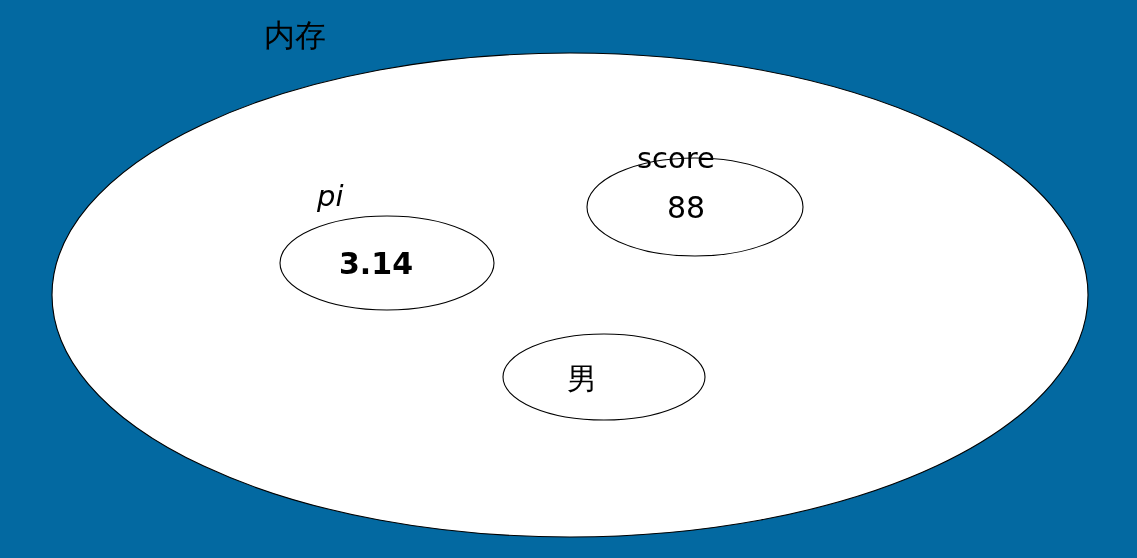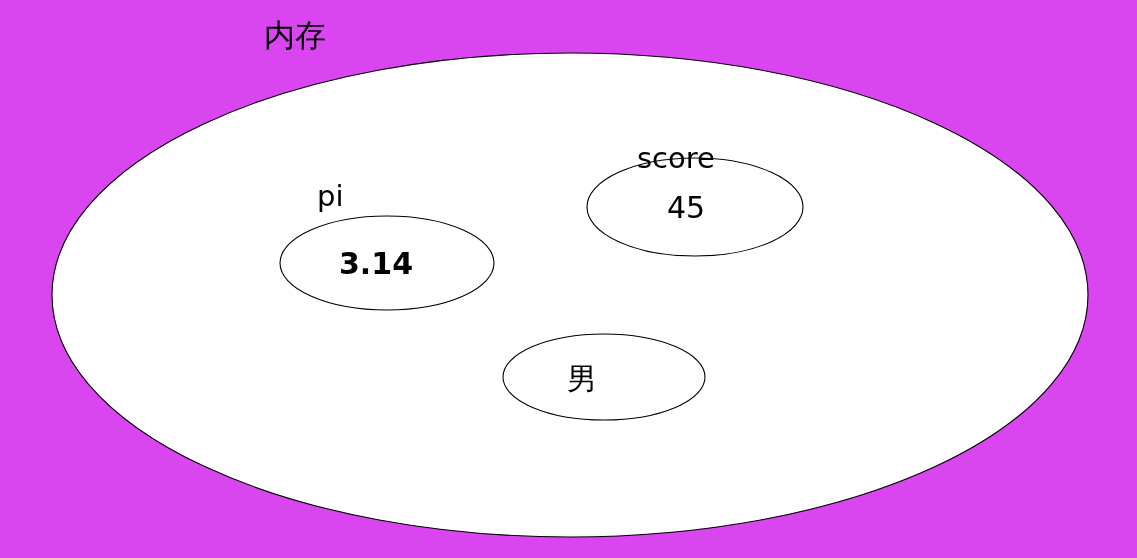--- a/index.html
+++ b/index.html
@@ -8,21 +8,21 @@
     padding: 0;
     background: #ffffff;
   }
   body {
     font-family: "DejaVu Sans", "Liberation Sans", sans-serif;
   }
   #canvas {
     position: relative;
     width: 1137px;
     height: 558px;
-    background: #d946ef;
+    background: #0369a1;
     overflow: hidden;
   }
   #diagram-svg {
     position: absolute;
     left: 0;
     top: 0;
     width: 1137px;
     height: 558px;
     display: block;
   }
@@ -57,21 +57,21 @@
 
   <svg id="diagram-svg" viewBox="0 0 1137 558" xmlns="http://www.w3.org/2000/svg">
     <ellipse class="ellipse-shape" cx="570" cy="295" rx="518" ry="242"></ellipse>
     <ellipse class="ellipse-shape" cx="387" cy="263" rx="107" ry="47"></ellipse>
     <ellipse class="ellipse-shape" cx="695" cy="207" rx="108" ry="49"></ellipse>
     <ellipse class="ellipse-shape" cx="604" cy="377" rx="101" ry="43"></ellipse>
   </svg>
 
   <div class="diagram-text title-text" style="left: 264px; top: 20px;">内存</div>
 
-  <div class="diagram-text var-label" style="left: 317px; top: 182px;">pi</div>
+  <div class="diagram-text var-label" style="left: 317px; top: 182px; font-style: italic;">pi</div>
   <div class="diagram-text var-value" style="left: 339px; top: 249px; font-weight: bold;">3.14</div>
 
   <div class="diagram-text var-label" style="left: 637px; top: 144px;">score</div>
-  <div class="diagram-text var-value" style="left: 667px; top: 193px;">45</div>
+  <div class="diagram-text var-value" style="left: 667px; top: 193px;">88</div>
 
   <div class="diagram-text var-value" style="left: 567px; top: 364px;">男</div>
 
 </div>
 
 </body></html>

